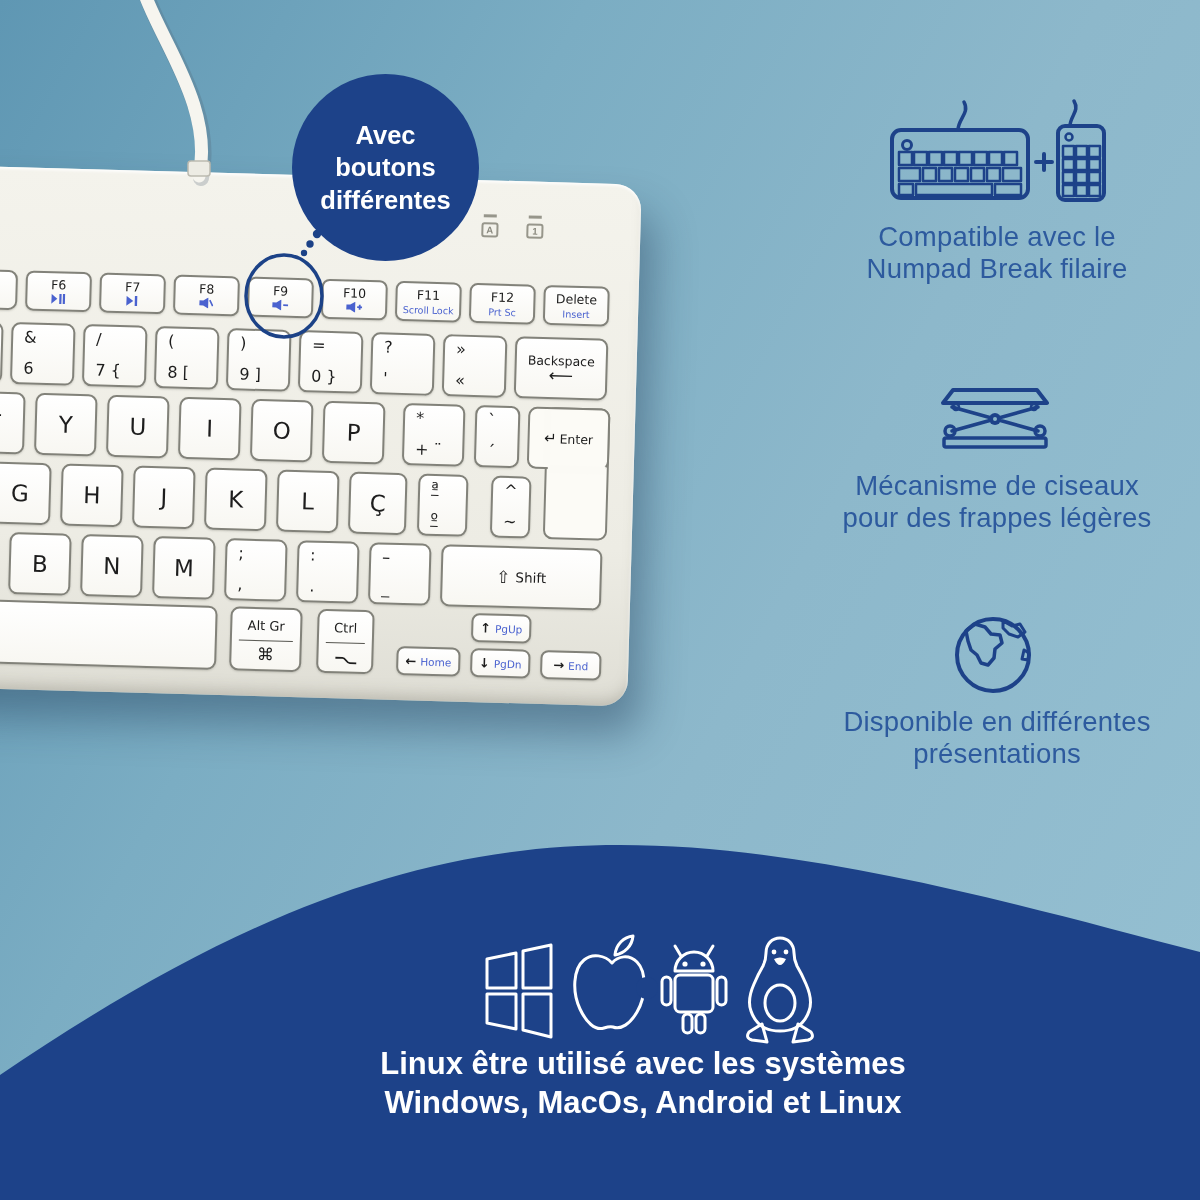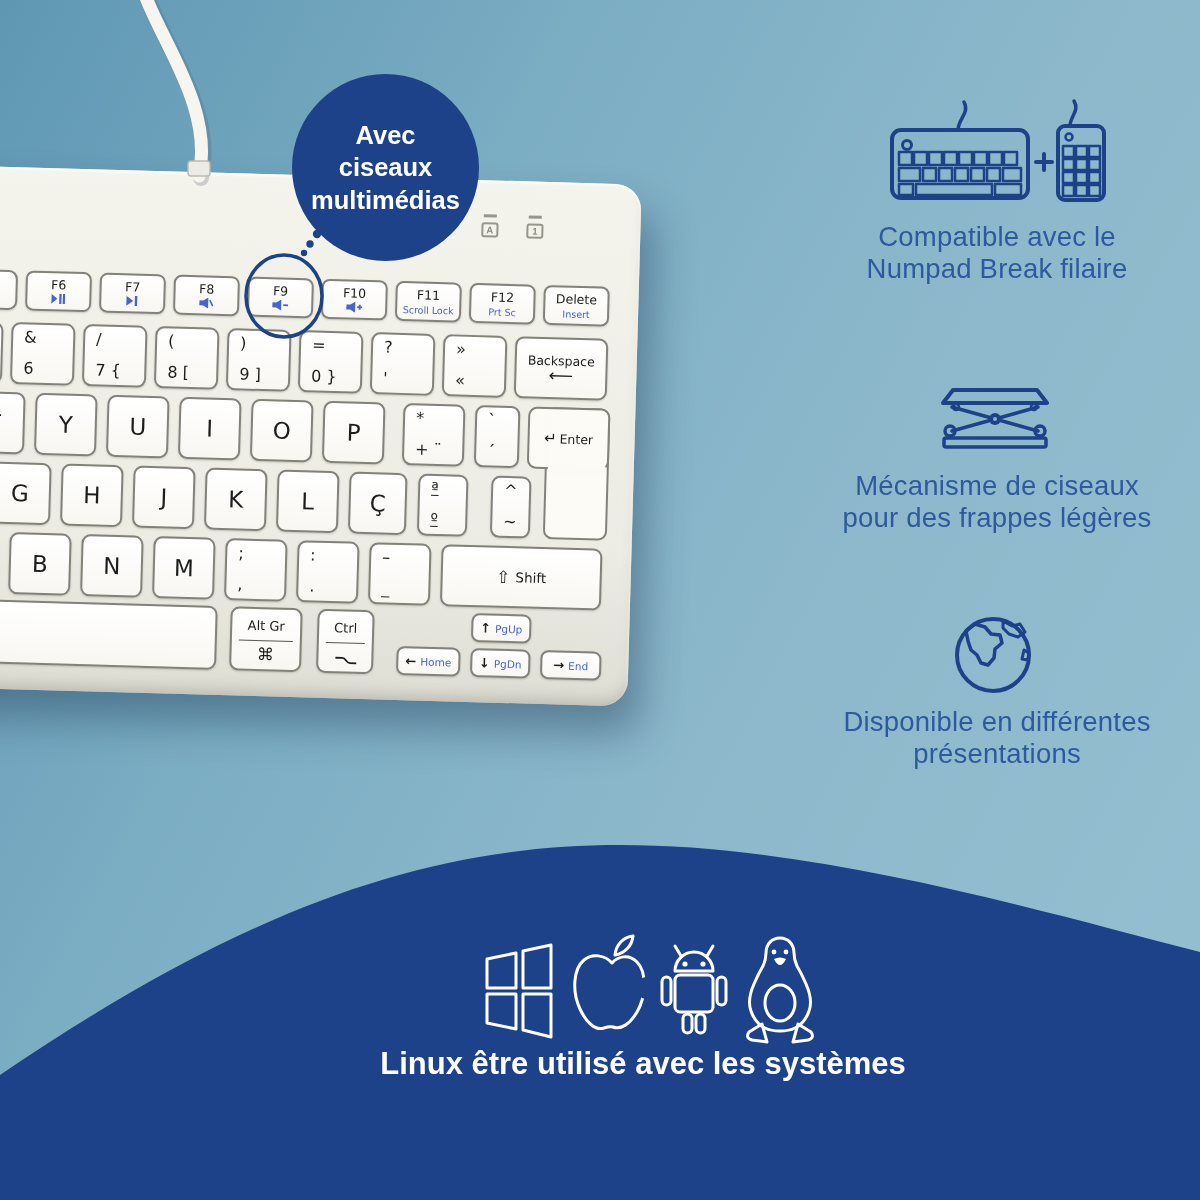--- a/index.html
+++ b/index.html
@@ -359,34 +359,35 @@
     <g fill="#1c4287">
       <circle cx="317" cy="234" r="4.2"></circle>
       <circle cx="310" cy="244" r="3.7"></circle>
       <circle cx="304" cy="253" r="3.2"></circle>
     </g>
     <ellipse cx="284" cy="296" rx="38" ry="41" stroke="#1c4287" stroke-width="3.5" fill="none"></ellipse>
   </svg>
 
   <div class="callout">
     <span>Avec</span>
-    <span>ciseaux</span>
-    <span>multimédias</span>
+    <span>boutons</span>
+    <span>différentes</span>
   </div>
 
   <div class="feat-text" style="top:221px;">
     <div>Compatible avec le</div>
     <div>Numpad Break filaire</div>
   </div>
   <div class="feat-text" style="top:470px;">
     <div>Mécanisme de ciseaux</div>
     <div>pour des frappes légères</div>
   </div>
   <div class="feat-text" style="top:706px;">
     <div>Disponible en différentes</div>
     <div>présentations</div>
   </div>
 
   <div class="bottom-text">
     <div>Linux être utilisé avec les systèmes</div>
+    <div>Windows, MacOs, Android et Linux</div>
   </div>
 
 </div>
 
 </body></html>

